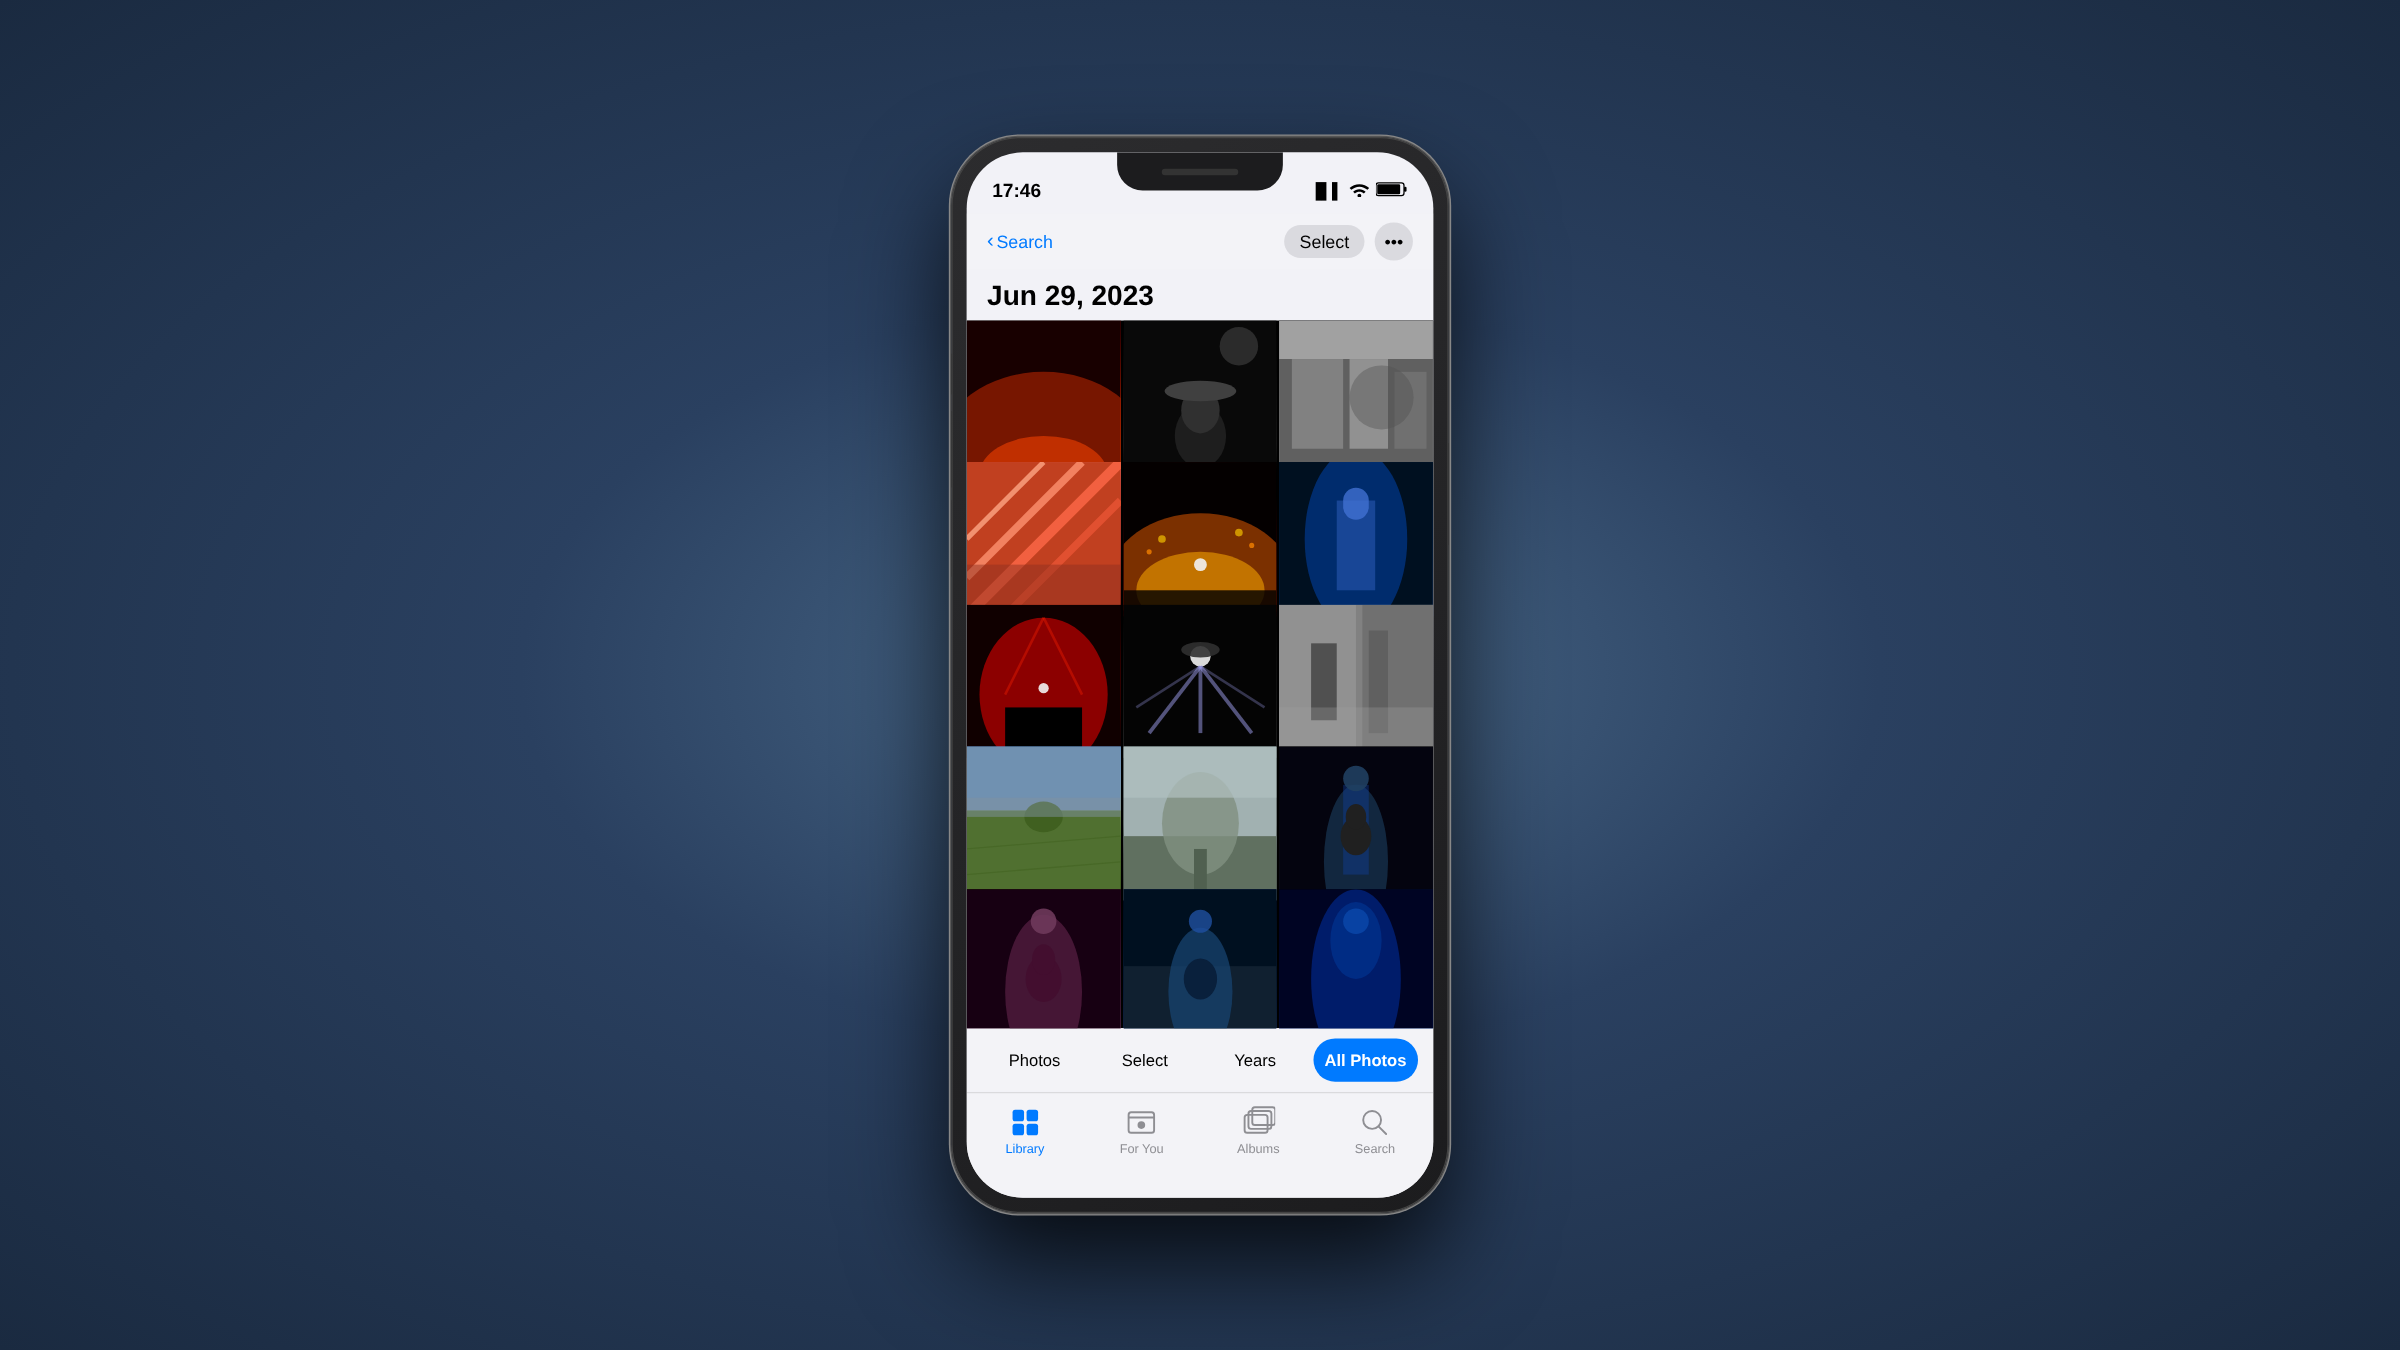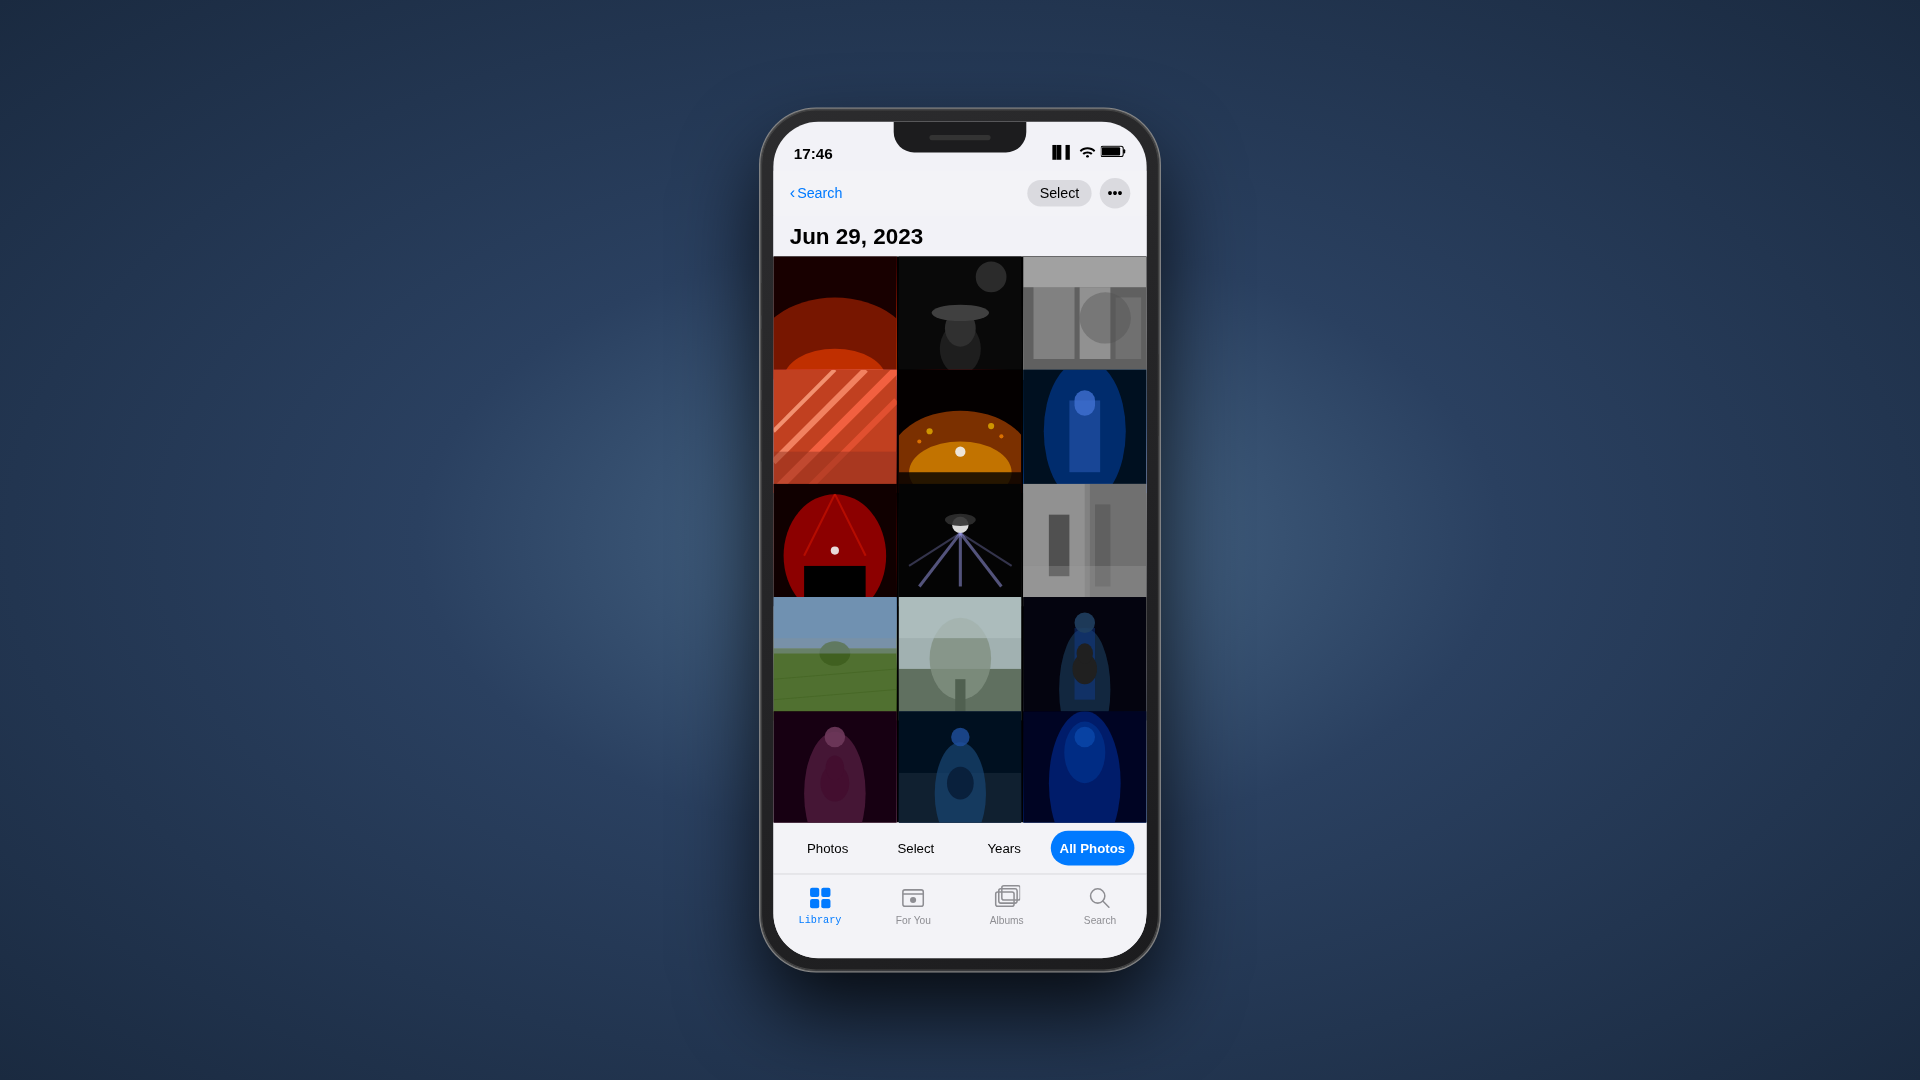--- a/index.html
+++ b/index.html
@@ -317,21 +317,20 @@
     }
 
     .tab-label {
       font-size: 10px;
       color: #8e8e93;
       font-weight: 400;
     }
 
     .tab-item.active .tab-label {
       color: #007aff;
-      font-family: Liberation Mono, monospace;
     }
 
     .tab-item.active .tab-icon {
       color: #007aff;
     }
 
     
     .side-btn-left {
       position: absolute;
       left: -4px;

